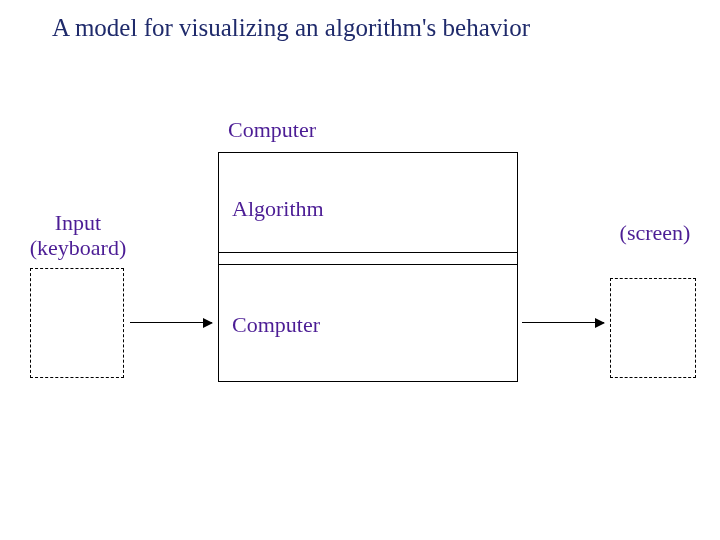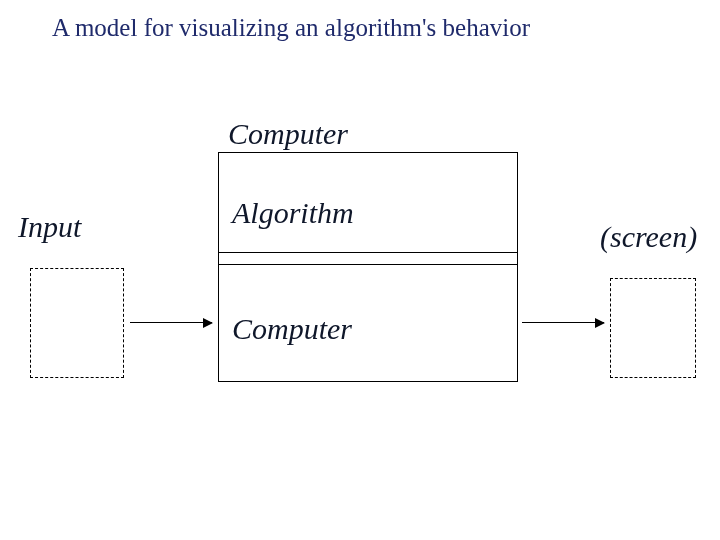--- a/index.html
+++ b/index.html
@@ -14,25 +14,24 @@
   .title {
     position: absolute;
     top: 14px;
     left: 52px;
     font-size: 25px;
     font-weight: normal;
     color: #1f2a6b;
   }
   .label {
     position: absolute;
-    font-size: 30px;
-    font-style: italic;
-    color: #0f172a;
+    font-size: 22px;
+    color: #4c1d95;
   }
-  .label .line { display: block; text-align: left; line-height: 1.15; }
+  .label .line { display: block; text-align: center; line-height: 1.15; }
   .dashed-box {
     position: absolute;
     border: 1px dashed #000;
   }
   .solid-box {
     position: absolute;
     border: 1px solid #000;
   }
   .arrow {
     position: absolute;
@@ -62,20 +61,21 @@
 <div class="solid-box" style="top:252px; left:218px; width:300px; height:0; border-top:none; border-left:none; border-right:none;"></div>
 
 <div style="position:absolute; top:264px; left:218px; width:300px; height:1px; background:#000;"></div>
 
 <div class="label" style="top:196px; left:232px;">Algorithm</div>
 
 <div class="label" style="top:312px; left:232px;">Computer</div>
 
 <div class="label" style="top:210px; left:18px; width:120px;">
   <span class="line">Input</span>
+  <span class="line">(keyboard)</span>
 </div>
 
 <div class="dashed-box" style="top:268px; left:30px; width:94px; height:110px;"></div>
 
 <div class="arrow" style="top:322px; left:130px; width:82px;"></div>
 
 <div class="label" style="top:220px; left:600px; width:110px;">
   <span class="line">(screen)</span>
 </div>
 

